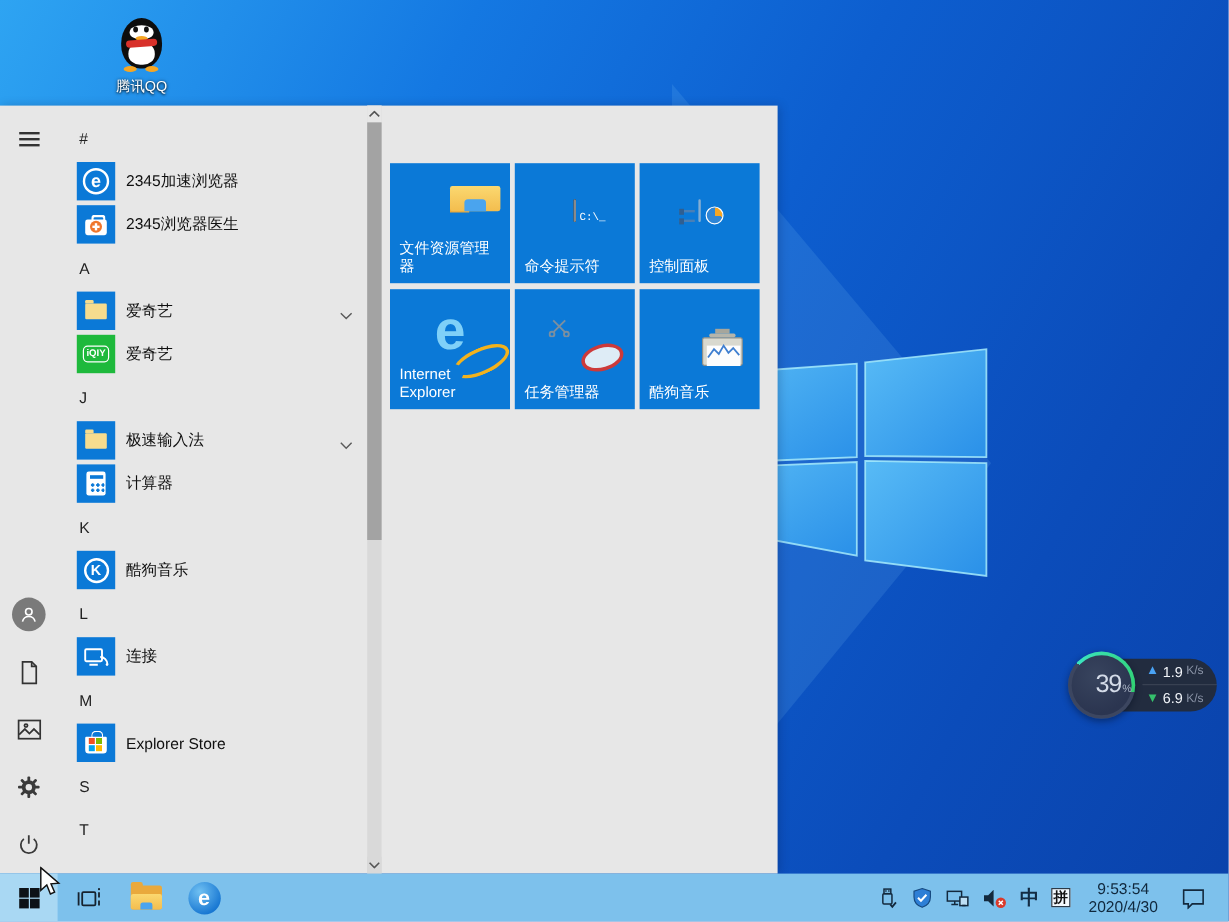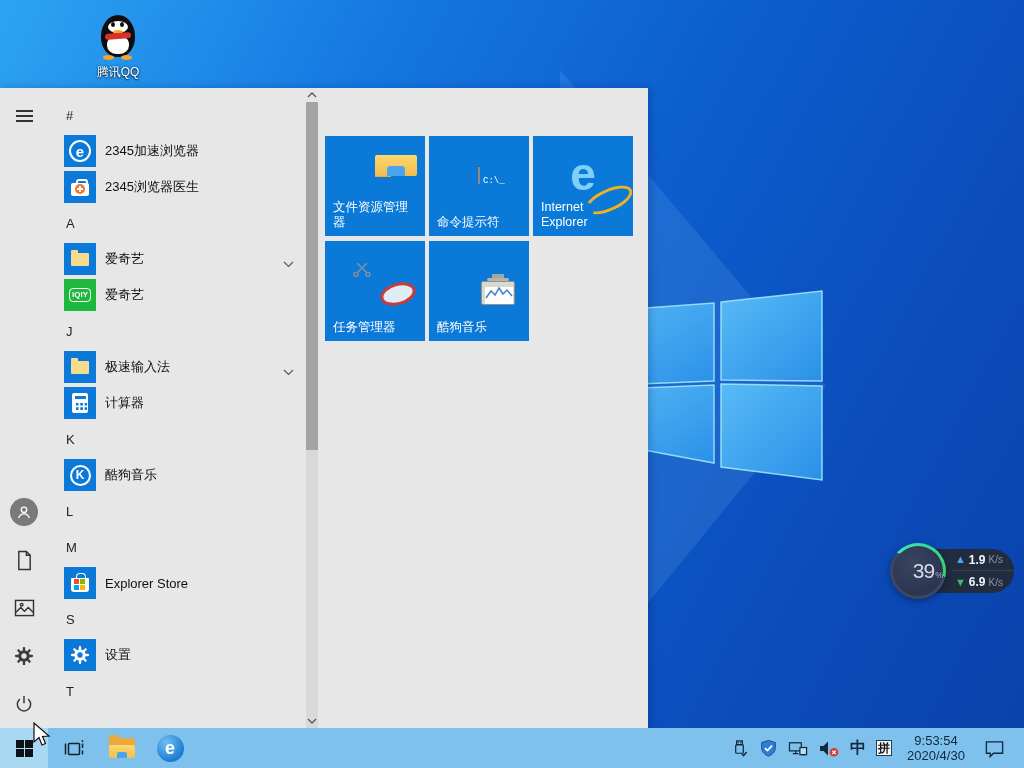--- a/index.html
+++ b/index.html
@@ -157,21 +157,21 @@
 
   
   .net-widget { position:absolute; left:890px; top:543px; width:124px; height:56px; cursor:pointer; }
   .nw-pill { position:absolute; left:28px; top:6px; width:96px; height:44px;
     background:#222c3f; border-radius:8px 22px 22px 8px; padding-left:34px; }
   .nw-row { height:22px; display:flex; align-items:center; justify-content:flex-end;
     padding-right:11px; gap:3px; }
   .nw-row:first-child { border-bottom:1px solid rgba(255,255,255,.1); }
   .nw-arrow { font-size:11px; font-weight:bold; line-height:1; }
   .nw-up { color:#4aa3f5; } .nw-down { color:#35c06c; }
-  .nw-val { color:#f2f5fa; font-size:12px; font-weight:bold; }
+  .nw-val { color:#f2f5fa; font-size:12px; font-weight:normal; }
   .nw-unit { color:#8a93a6; font-size:10px; }
   .nw-circle { position:absolute; left:0; top:0; width:56px; height:56px; border-radius:50%;
     background:conic-gradient(from -48deg,#3be4c0 0deg,#30d06e 150deg,#3c4660 150deg 360deg);
     display:flex; align-items:center; justify-content:center;
     box-shadow:0 2px 6px rgba(0,10,30,.45); }
   .nw-inner { width:50px; height:50px; border-radius:50%;
     background:radial-gradient(circle at 40% 35%,#38445e,#2b3550 70%);
     display:flex; align-items:baseline; justify-content:center; padding-top:14px; }
   .nw-pct { color:#d4dbe8; font-size:21px; line-height:1; letter-spacing:-1px;margin-left:20px; }
   .nw-pct-unit { color:#aab3c4; font-size:9px; margin-left:1px; }
@@ -393,56 +393,50 @@
         </div>
         <div class="list-app">
           <span class="ic32 ">
             <span class="ring-k">K</span>
           </span>
           <span class="app-label">酷狗音乐</span>
         </div>
         <div class="list-header">
           <span>L</span>
         </div>
+        <div class="list-app">
+          <span class="ic32 ">
+            <svg width="21" height="19" viewBox="0 0 21 19" fill="none" stroke="#fff" stroke-width="1.6">
+      <rect x="1" y="3" width="14" height="10" rx="1"></rect>
+      <path d="M4.5 16h7"></path>
+      <path d="M13.5 9.5a6 6 0 0 1 6 6"></path>
+      <circle cx="19.2" cy="15.8" r="1.1" fill="#fff" stroke="none"></circle>
+            </svg>
+          </span>
+          <span class="app-label">连接</span>
+        </div>
         <div class="list-header">
           <span>M</span>
         </div>
         <div class="list-app">
           <span class="ic32 ">
             <span class="store-bag">
               <span class="bag-body">
       <i style="background:#f25022"></i>
                 <i style="background:#7fba00"></i>
       <i style="background:#00a4ef"></i>
                 <i style="background:#ffb900"></i>
               </span>
             </span>
           </span>
           <span class="app-label">Explorer Store</span>
         </div>
         <div class="list-header">
           <span>S</span>
         </div>
-        <div class="list-app">
-          <span class="ic32 ">
-            <svg width="20" height="20" viewBox="0 0 24 24">
-              <rect x="10.6" y="1.2" width="2.8" height="5" rx="1" transform="rotate(0 12 12)" fill="#fff"></rect>
-              <rect x="10.6" y="1.2" width="2.8" height="5" rx="1" transform="rotate(45 12 12)" fill="#fff"></rect>
-              <rect x="10.6" y="1.2" width="2.8" height="5" rx="1" transform="rotate(90 12 12)" fill="#fff"></rect>
-              <rect x="10.6" y="1.2" width="2.8" height="5" rx="1" transform="rotate(135 12 12)" fill="#fff"></rect>
-              <rect x="10.6" y="1.2" width="2.8" height="5" rx="1" transform="rotate(180 12 12)" fill="#fff"></rect>
-              <rect x="10.6" y="1.2" width="2.8" height="5" rx="1" transform="rotate(225 12 12)" fill="#fff"></rect>
-              <rect x="10.6" y="1.2" width="2.8" height="5" rx="1" transform="rotate(270 12 12)" fill="#fff"></rect>
-              <rect x="10.6" y="1.2" width="2.8" height="5" rx="1" transform="rotate(315 12 12)" fill="#fff"></rect>
-    <circle cx="12" cy="12" r="7" fill="#fff"></circle>
-    <circle cx="12" cy="12" r="3.2" fill="#0b79d7"></circle>
-            </svg>
-          </span>
-          <span class="app-label">设置</span>
-        </div>
         <div class="list-header">
           <span>T</span>
         </div>
       </div>
     <div class="vscroll">
       <div class="sb-arrow" style="top:0">
         <svg width="10" height="6" viewBox="0 0 10 6">
             <polyline points="1,5 5,1 9,5" fill="none" stroke="#555" stroke-width="1.3"></polyline>
           </svg>
       </div>
@@ -454,20 +448,25 @@
       </div>
     </div>
     <div class="tiles" id="tiles">
         <div class="tile">
           <span class="tile-icon"><span class="xfolder"><span class="back"></span><span class="front"></span><span class="clip"></span></span></span>
           <span class="tile-label">文件资源管理器</span>
         </div>
         <div class="tile">
           <span class="tile-icon"><span class="cmdwin"><span class="prompt">C:\_</span></span></span>
           <span class="tile-label">命令提示符</span>
+        </div>
+        <div class="tile">
+          <span class="tile-icon"><span class="cpanel"><span class="pie"></span>
+      <span class="sl" style="top:8px"></span><span class="sl" style="top:16px"></span></span></span>
+          <span class="tile-label">控制面板</span>
         </div>
         <div class="tile">
           <span class="tile-icon"><span class="iewrap"><span class="e">e</span><span class="halo"></span></span></span>
           <span class="tile-label">Internet Explorer</span>
         </div>
         <div class="tile">
           <span class="tile-icon"><span class="snip"><span class="ell"></span>
       <svg width="20" height="16" viewBox="0 0 20 16" style="position:absolute;right:2px;bottom:0" fill="none" stroke="#7b8fa0" stroke-width="1.6">
       <path d="M4 2l10 10M14 2L4 12"></path>
                 <circle cx="3" cy="13.5" r="2"></circle>

